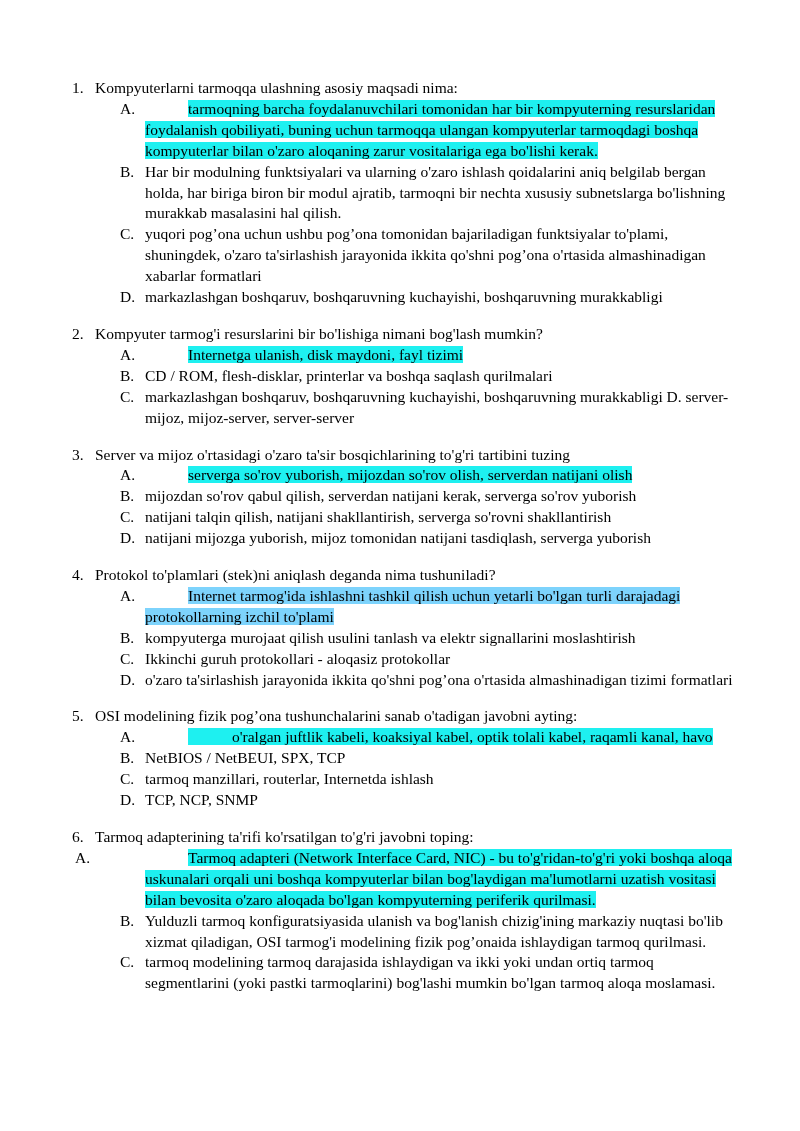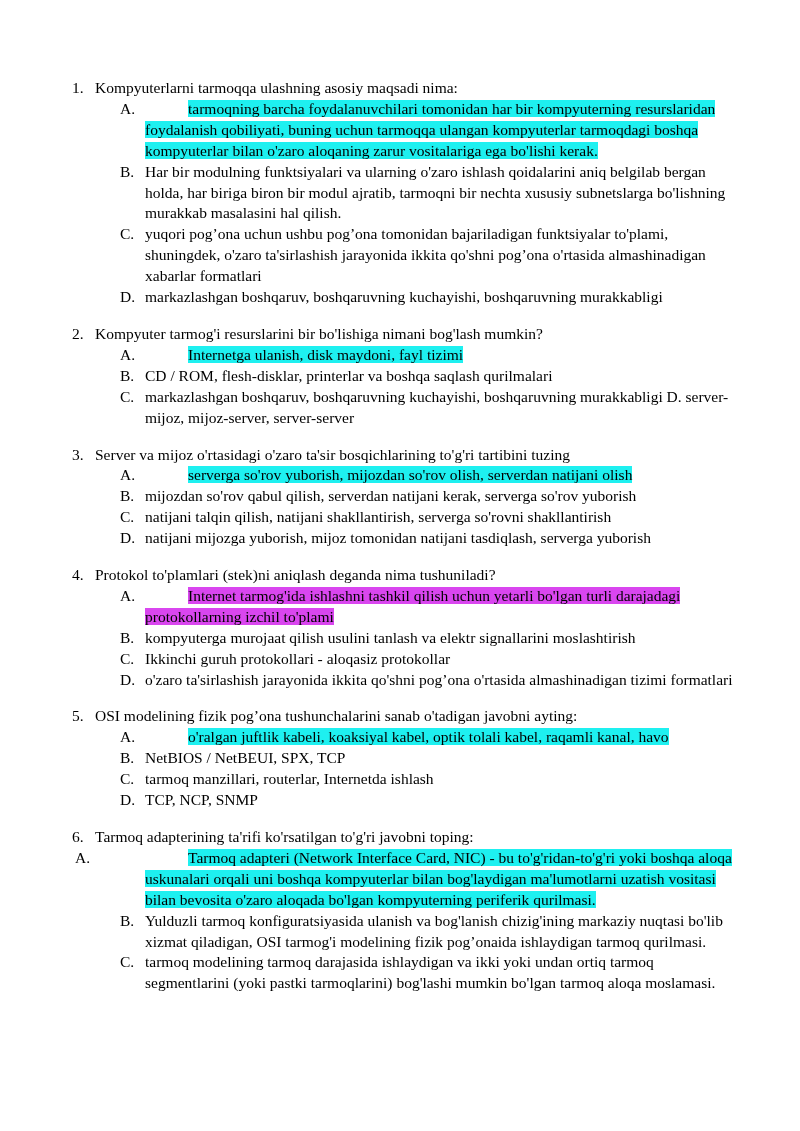--- a/index.html
+++ b/index.html
@@ -124,21 +124,21 @@
         <span class="opt-text">natijani mijozga yuborish, mijoz tomonidan natijani tasdiqlash, serverga yuborish</span>
       </div>
     </div>
     <div class="question">
       <div class="q-row">
         <span class="q-num">4.</span>
         <span class="q-text">Protokol to'plamlari (stek)ni aniqlash deganda nima tushuniladi?</span>
       </div>
       <div class="option">
         <span class="opt-letter">A.</span>
-        <span class="opt-text"><span class="hl" style="background: #d946ef; text-align: right;">Internet tarmog'ida ishlashni tashkil qilish uchun yetarli bo'lgan turli darajadagi protokollarning izchil to'plami</span></span>
+        <span class="opt-text"><span class="hl" style="background: #7dd3fc; text-align: right;">Internet tarmog'ida ishlashni tashkil qilish uchun yetarli bo'lgan turli darajadagi protokollarning izchil to'plami</span></span>
       </div>
       <div class="option">
         <span class="opt-letter">B.</span>
         <span class="opt-text">kompyuterga murojaat qilish usulini tanlash va elektr signallarini moslashtirish</span>
       </div>
       <div class="option">
         <span class="opt-letter">C.</span>
         <span class="opt-text">Ikkinchi guruh protokollari - aloqasiz protokollar</span>
       </div>
       <div class="option">
@@ -146,21 +146,21 @@
         <span class="opt-text">o'zaro ta'sirlashish jarayonida ikkita qo'shni pog’ona o'rtasida almashinadigan tizimi formatlari</span>
       </div>
     </div>
     <div class="question">
       <div class="q-row">
         <span class="q-num">5.</span>
         <span class="q-text">OSI modelining fizik pog’ona tushunchalarini sanab o'tadigan javobni ayting:</span>
       </div>
       <div class="option">
         <span class="opt-letter">A.</span>
-        <span class="opt-text"><span class="hl" style="background: rgb(30, 240, 240);">o'ralgan juftlik kabeli, koaksiyal kabel, optik tolali kabel, raqamli kanal, havo</span></span>
+        <span class="opt-text"><span class="hl" style="background: rgb(30, 240, 240); padding-left: 44px;">o'ralgan juftlik kabeli, koaksiyal kabel, optik tolali kabel, raqamli kanal, havo</span></span>
       </div>
       <div class="option">
         <span class="opt-letter">B.</span>
         <span class="opt-text">NetBIOS / NetBEUI, SPX, TCP</span>
       </div>
       <div class="option">
         <span class="opt-letter">C.</span>
         <span class="opt-text">tarmoq manzillari, routerlar, Internetda ishlash</span>
       </div>
       <div class="option">

